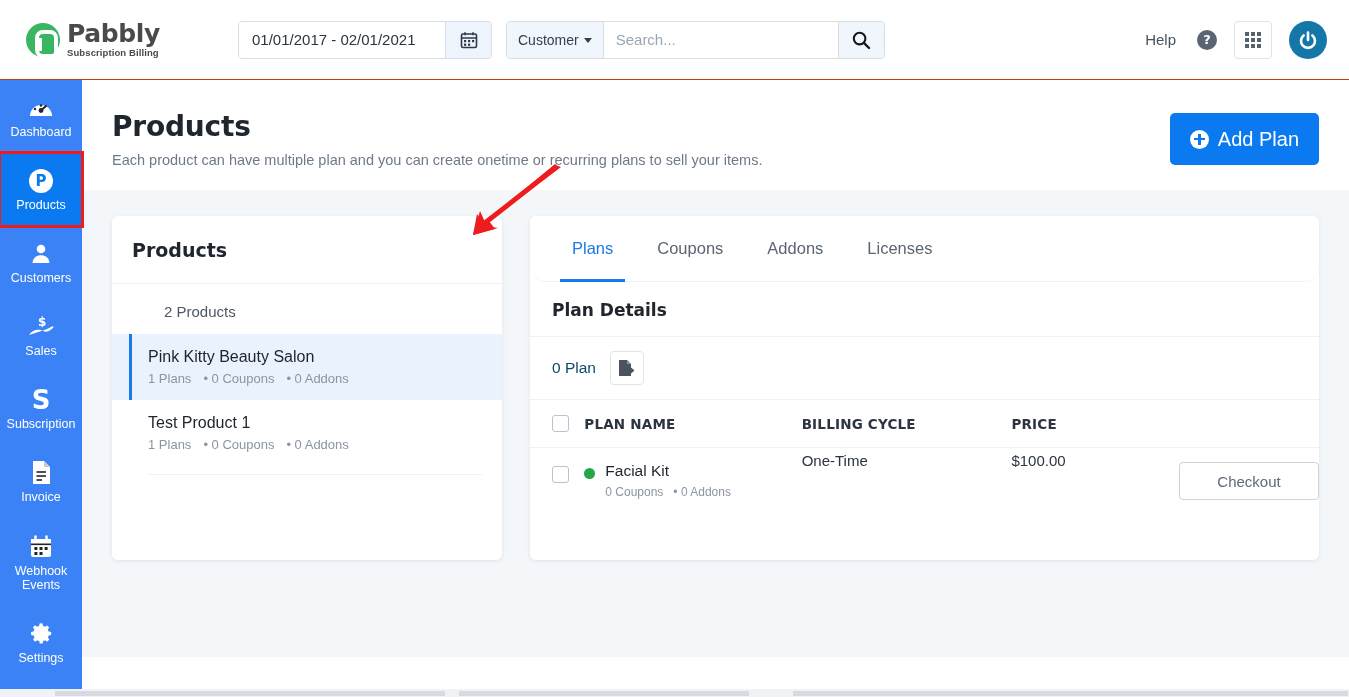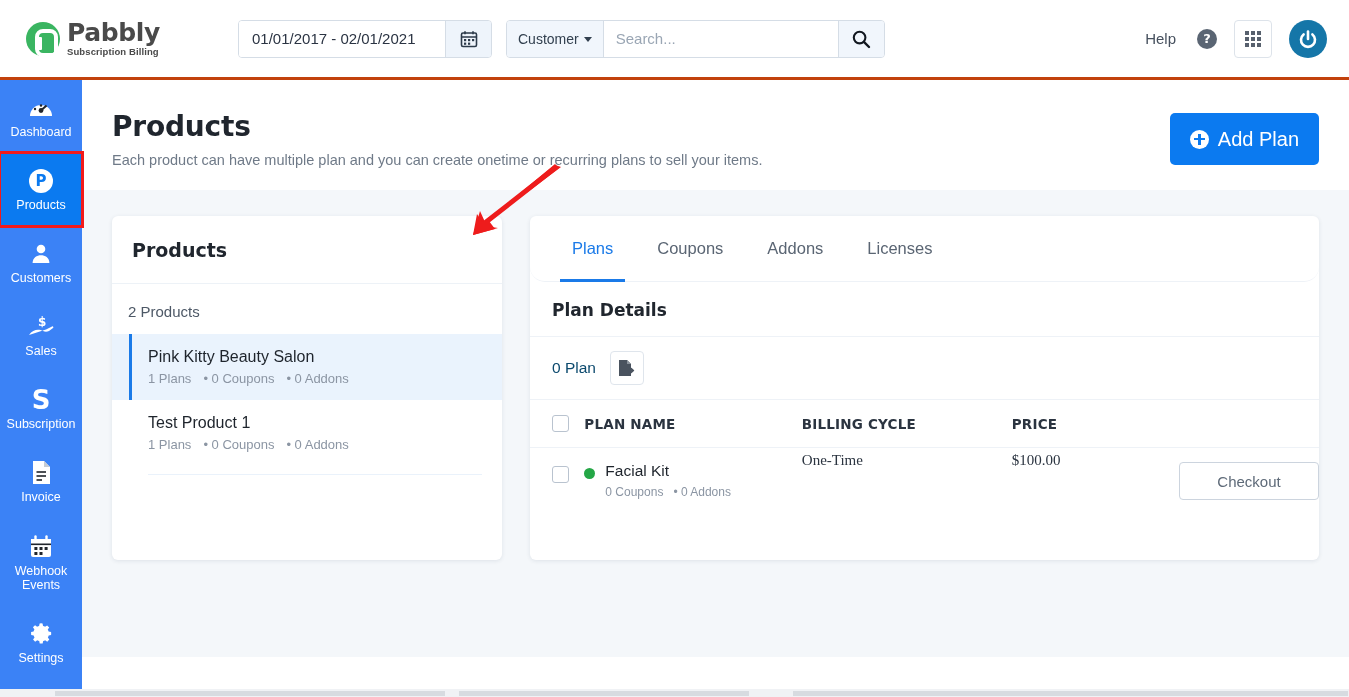--- a/index.html
+++ b/index.html
@@ -8,21 +8,21 @@
     font-family: "Liberation Sans", sans-serif;
     background: #f4f7fa;
     overflow: hidden;
   }
 
   
   .topbar {
     position: absolute; top: 0; left: 0;
     width: 1349px; height: 80px;
     background: #ffffff;
-    border-bottom: 3px solid #c2410c;
+    border-bottom: 1px solid #c2410c;
     display: flex; align-items: center;
   }
   .logo-wrap {
     width: 200px; display: flex; align-items: center;
     padding-left: 26px; gap: 7px;
   }
   .logo-mark {
     width: 34px; height: 34px; border-radius: 50%;
     background: #3ab561; position: relative; flex: none;
   }
@@ -203,21 +203,21 @@
     font-size: 16px; cursor: pointer; font-family: "Liberation Sans", sans-serif;
   }
   .plus-ico-b {
     width: 17px; height: 17px; border-radius: 50%; background: #1a7ae8;
     position: relative; flex: none;
   }
   .plus-ico-b::before, .plus-ico-b::after { content:""; position:absolute; background:#fff; }
   .plus-ico-b::before { left: 3.5px; top: 7.3px; width: 10px; height: 2.4px; }
   .plus-ico-b::after  { top: 3.5px; left: 7.3px; height: 10px; width: 2.4px; }
 
-  .pc-count { padding: 19px 20px 14px 16px; font-size: 15px; color: #4d5866; }
+  .pc-count { padding: 19px 20px 14px 52px; font-size: 15px; color: #4d5866; }
   .prod-item {
     padding: 14px 20px 14px 36px; cursor: pointer; position: relative;
   }
   .prod-item.selected { background: #eaf3fd; }
   .prod-item.selected::before {
     content: ""; position: absolute; left: 17px; top: 0; bottom: 0;
     width: 3px; background: #1a7ae8;
   }
   .prod-name { font-size: 16px; color: #1e242c; margin-bottom: 5px; }
   .prod-meta { font-size: 13px; color: #8b95a3; display: flex; gap: 12px; }
@@ -274,21 +274,21 @@
     background: #fff; display: block; cursor: pointer;
   }
   table.plan-tbl tbody td { padding: 14px 0; vertical-align: top; }
   .pn-cell { display: flex; gap: 10px; }
   .dot-green {
     width: 11px; height: 11px; border-radius: 50%; background: #24a746;
     margin-top: 6px; flex: none;
   }
   .pn-name { font-size: 15.5px; color: #1e242c; }
   .pn-meta { font-size: 12px; color: #8b95a3; margin-top: 5px; display: flex; gap: 10px; }
-  .cyc-cell, .price-cell { font-size: 15px; color: #2b3440; padding-top: 4px !important; font-family: Liberation Serif, serif; }
+  .cyc-cell, .price-cell { font-size: 15px; color: #2b3440; padding-top: 4px !important; }
   .checkout-btn {
     border: 1px solid #ccd4de; background: #fff; color: #5e6a78;
     border-radius: 4px; height: 38px; width: 140px; font-size: 15px;
     cursor: pointer; font-family: "Liberation Sans", sans-serif;
   }
 
   
   .arrow-svg {
     position: absolute; left: 355px; top: -28px;
     width: 130px; height: 90px; pointer-events: none; z-index: 10;

